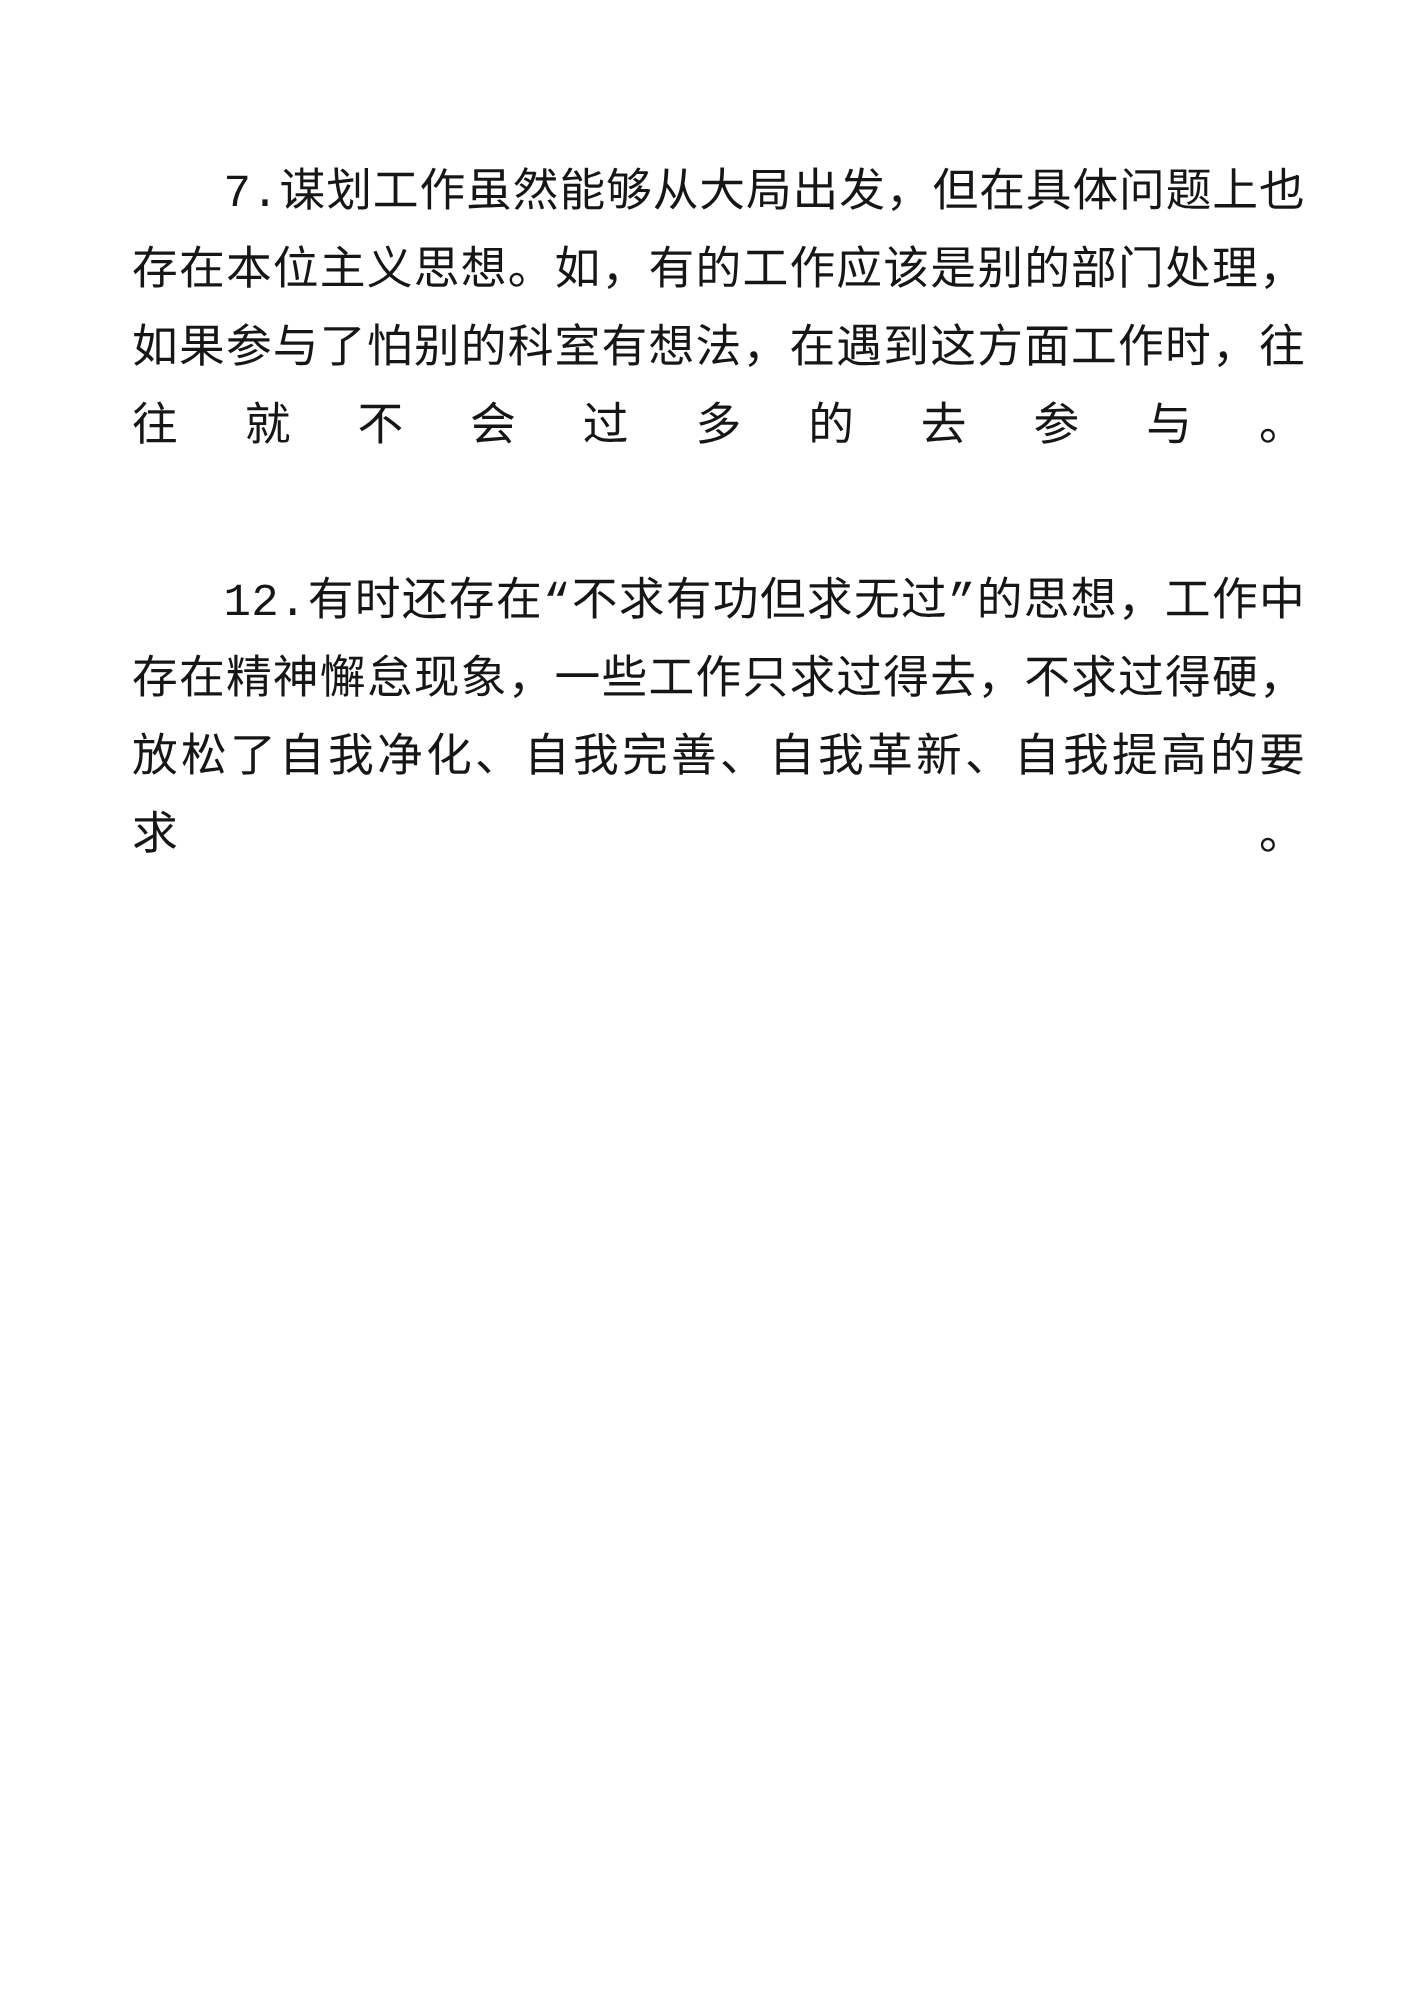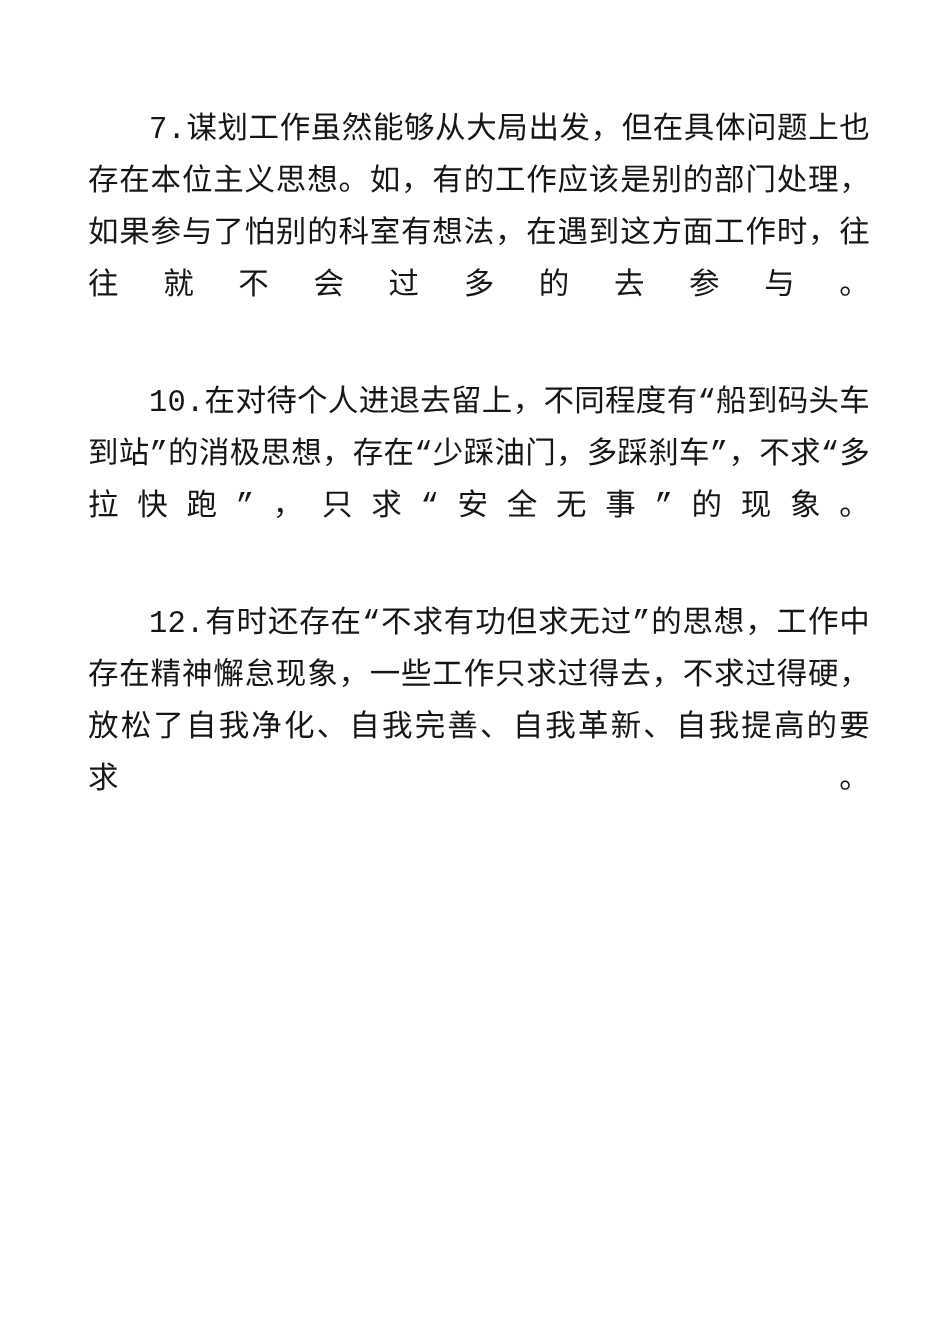--- a/index.html
+++ b/index.html
@@ -54,19 +54,18 @@
 </head>
 <body>
 
 <div class="page">
   <div class="page-body">
 
     <p class="para">7.谋划工作虽然能够从大局出发，但在具体问题上也存在本位主义思想。如，有的工作应该是别的部门处理，如果参与了怕别的科室有想法，在遇到这方面工作时，往往就不会过多的去参与。</p>
 
 
 
-    <p class="para">10.在对待个人进退去留上，不同程度有“船到码头车到站”的消极思想，存在“少踩油门，多踩刹车”，不求“多拉快跑”，只求“安全无事”的现象。</p>
 
 
     <p class="para">12.有时还存在“不求有功但求无过”的思想，工作中存在精神懈怠现象，一些工作只求过得去，不求过得硬，放松了自我净化、自我完善、自我革新、自我提高的要求。</p>
 
   </div>
 </div>
 
 </body></html>

